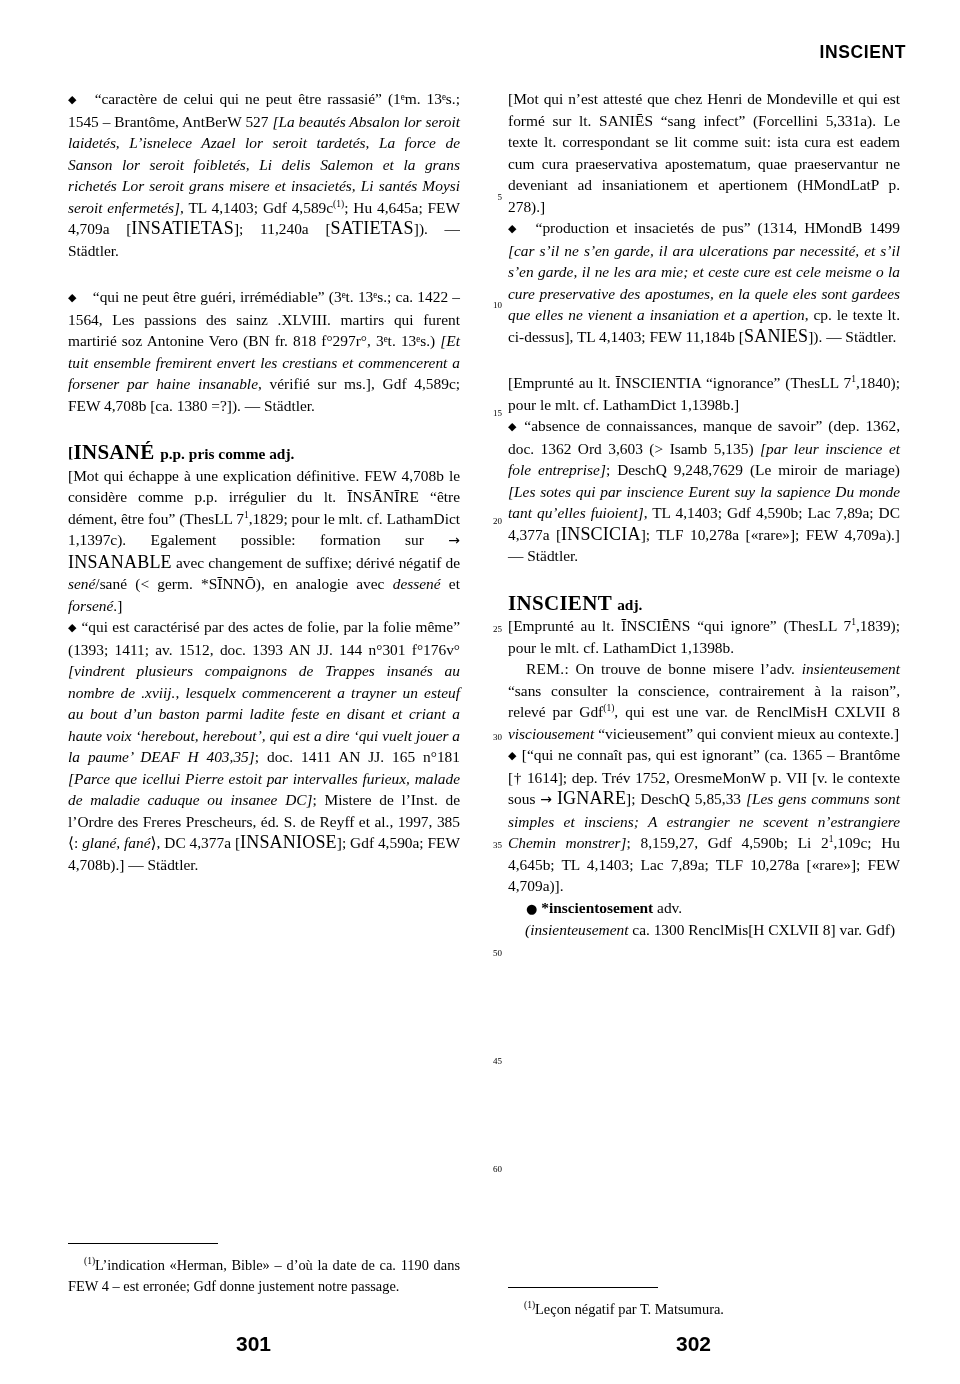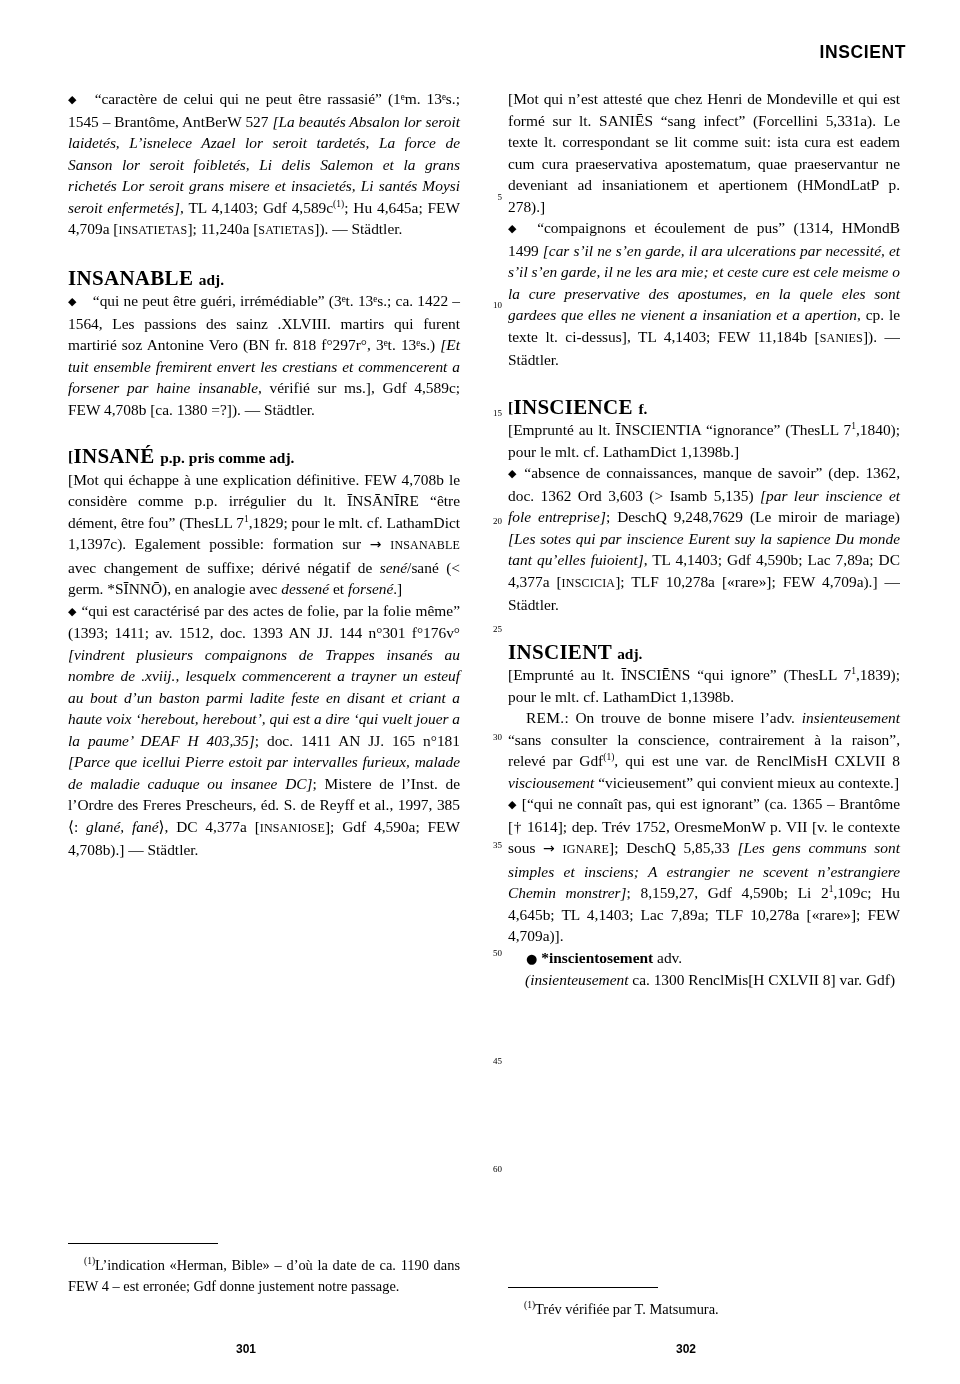--- a/index.html
+++ b/index.html
@@ -100,21 +100,21 @@
   .dia-gap { display: inline-block; width: 16px; }
   .circ {
     font-family: "DejaVu Sans", sans-serif;
     font-size: 13px;
     vertical-align: 0px;
   }
 
   i, .it { font-style: italic; }
   .sc {
     font-variant: small-caps;
-    font-size: 12px;
+    font-size: 18px;
     letter-spacing: 0.2px;
   }
   .scb {
     font-variant: small-caps;
     letter-spacing: 0.3px;
   }
   sup {
     font-size: 9.5px;
     vertical-align: super;
     line-height: 0;
@@ -142,21 +142,21 @@
   }
   .fnote p { margin: 0; text-indent: 16px; }
 
   .fn-left  { left: 68px;  top: 1243px; }
   .fn-right { left: 508px; top: 1287px; }
 
   
   .folio {
     position: absolute;
     bottom: 28px;
-    font-size: 12px;
+    font-size: 21px;
     font-weight: bold;
     font-family: "Liberation Sans", sans-serif;
   }
   .folio-left  { left: 236px; }
   .folio-right { left: 676px; }
 </style>
 </head>
 <body>
 
 <div class="page">
@@ -180,24 +180,20 @@
 
     <div class="sense">
       <span class="dia">◆</span><span class="dia-gap"></span><span>“caractère de celui qui ne peut être rassasié”</span>
       <span>(1ᵉm. 13ᵉs.; 1545 – Brantôme, AntBerW 527</span>
       <i>[La beautés Absalon lor seroit laidetés, L’isnelece Azael lor seroit tardetés, La force de Sanson lor seroit foibletés, Li delis Salemon et la grans richetés Lor seroit grans misere et insacietés, Li santés Moysi seroit enfermetés]</i><span>, TL 4,1403; Gdf 4,589c</span><sup>(1)</sup><span>; Hu 4,645a; FEW 4,709a [</span><span class="sc">INSATIETAS</span><span>]; 11,240a [</span><span class="sc">SATIETAS</span><span>]). — Städtler.</span>
     </div>
 
     <div class="gap-lg"></div>
 
     <div class="entry">
-      <div class="headword">
-        <span class="brk-lead"></span><span>INSANABLE</span>
-        <span class="pos">adj.</span>
-      </div>
       <div class="sense">
         <span class="dia">◆</span><span class="dia-gap"></span><span>“qui ne peut être guéri, irrémédiable”</span>
         <span>(3ᵉt. 13ᵉs.; ca. 1422 – 1564, Les passions des sainz .XLVIII. martirs qui furent martirié soz Antonine Vero (BN fr. 818 f°297r°, 3ᵉt. 13ᵉs.) </span><i>[Et tuit ensemble fremirent envert les crestians et commencerent a forsener par haine insanable</i><span>, vérifié sur ms.], Gdf 4,589c; FEW 4,708b [ca. 1380 =?]). — Städtler.</span>
       </div>
     </div>
 
     <div class="gap-lg"></div>
 
     <div class="entry">
       <div class="headword">
@@ -217,32 +213,28 @@
   <div class="fnote fn-left">
     <div class="fnote-rule"></div>
     <p><sup>(1)</sup><span>L’indication «Herman, Bible» – d’où la date de ca. 1190 dans FEW 4 – est erronée; Gdf donne justement notre passage.</span></p>
   </div>
 
   <div class="col col-right">
 
     <div class="entry">
       <div class="etym">[Mot qui n’est attesté que chez Henri de Mondeville et qui est formé sur lt. SANIĒS “sang infect” (Forcellini 5,331a). Le texte lt. correspondant se lit comme suit: ista cura est eadem cum cura praeservativa apostematum, quae praeservantur ne deveniant ad insaniationem et apertionem (HMondLatP p. 278).]</div>
       <div class="sense">
-        <span class="dia">◆</span><span class="dia-gap"></span><span>“compaignons et écoulement de pus”</span>
+        <span class="dia">◆</span><span class="dia-gap"></span><span>“production et insacietés de pus”</span>
         <span>(1314, HMondB 1499 </span><i>[car s’il ne s’en garde, il ara ulcerations par necessité, et s’il s’en garde, il ne les ara mie; et ceste cure est cele meisme o la cure preservative des apostumes, en la quele eles sont gardees que elles ne vienent a insaniation et a apertion</i><span>, cp. le texte lt. ci-dessus], TL 4,1403; FEW 11,184b [</span><span class="sc">SANIES</span><span>]). — Städtler.</span>
       </div>
     </div>
 
     <div class="gap-lg"></div>
 
     <div class="entry">
-      <div class="headword">
-        <span class="brk-lead">[</span><span>INSCIENCE</span>
-        <span class="pos">f.</span>
-      </div>
       <div class="etym">
         <span>[Emprunté au lt. ĪNSCIENTIA “ignorance” (ThesLL 7</span><sup>1</sup><span>,1840); pour le mlt. cf. LathamDict 1,1398b.]</span>
       </div>
       <div class="sense">
         <span class="dia">◆</span> <span>“absence de connaissances, manque de savoir”</span>
         <span>(dep. 1362, doc. 1362 Ord 3,603 (&gt; Isamb 5,135) </span><i>[par leur inscience et fole entreprise]</i><span>; DeschQ 9,248,7629 (Le miroir de mariage) </span><i>[Les sotes qui par inscience Eurent suy la sapience Du monde tant qu’elles fuioient]</i><span>, TL 4,1403; Gdf 4,590b; Lac 7,89a; DC 4,377a [</span><span class="sc">INSCICIA</span><span>]; TLF&nbsp;10,278a [«rare»]; FEW 4,709a).] — Städtler.</span>
       </div>
     </div>
 
     <div class="gap-lg"></div>
@@ -268,19 +260,19 @@
         <span class="ind-hang"></span><i>(insienteusement</i>
         <span>ca. 1300</span>
         <span>RenclMis[H</span>
         <span>CXLVII 8] var. Gdf)</span>
       </div>
     </div>
   </div>
 
   <div class="fnote fn-right">
     <div class="fnote-rule"></div>
-    <p><sup>(1)</sup><span>Trév vérifiée par T. Matsumura.</span></p>
+    <p><sup>(1)</sup><span>Leçon négatif par T. Matsumura.</span></p>
   </div>
 
   <div class="folio folio-left">301</div>
   <div class="folio folio-right">302</div>
 
 </div>
 
 </body></html>

